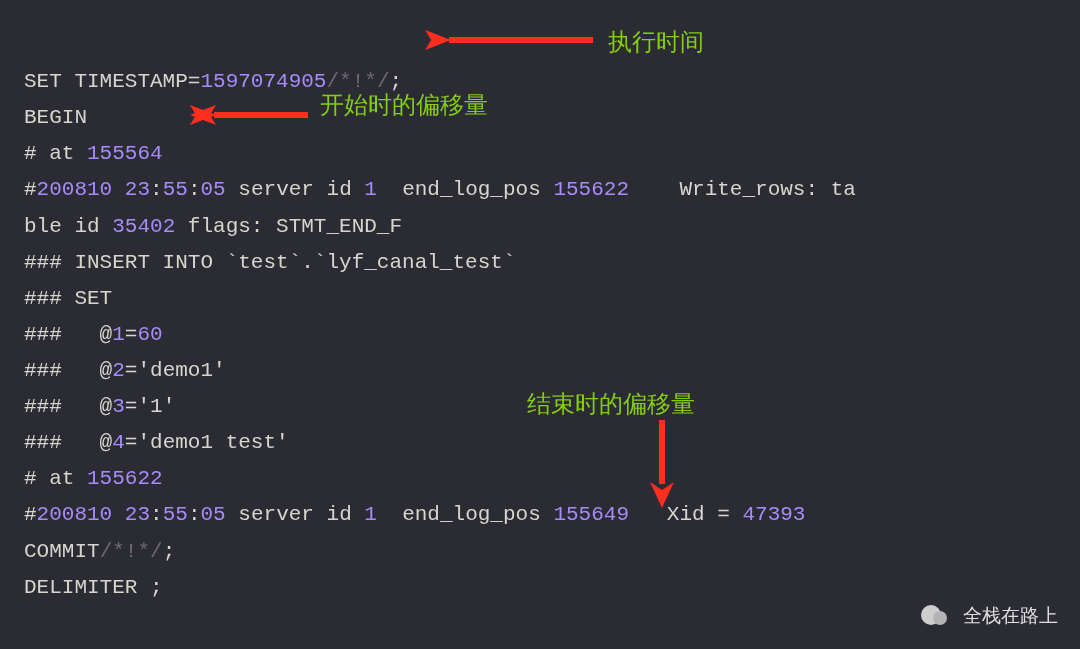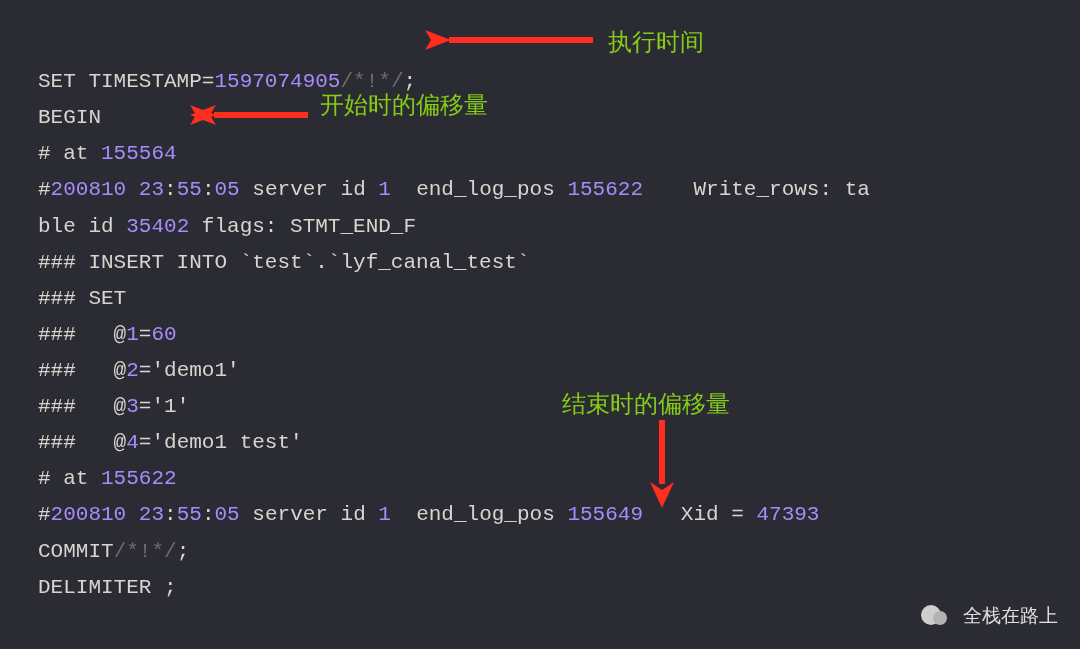--- a/index.html
+++ b/index.html
@@ -9,21 +9,21 @@
     background: #2b2b33;
     width: 1080px;
     height: 649px;
     font-family: "SF Mono", "Consolas", "Courier New", monospace;
     font-size: 21px;
     color: #d6d6d0;
     position: relative;
     overflow: hidden;
   }
   .code-area {
-    padding: 28px 38px;
+    padding: 28px 24px;
     line-height: 1.72;
     white-space: pre;
     position: relative;
   }
   .num  { color: #a78bfa; }   
   .cmt  { color: #6c6c6c; }
   .txt  { color: #d6d6cf; }
 
   .annotation {
     position: absolute;
@@ -98,21 +98,21 @@
 
 <div class="arrow" style="left:190px; top:105px;">
   <svg width="120" height="24" viewBox="0 0 120 24">
     <line x1="24" y1="10" x2="118" y2="10" stroke="#ff2e1f" stroke-width="6"></line>
     <polygon points="0,10 26,0 20,10 26,20" fill="#ff2e1f"></polygon>
     <polygon points="0,0 26,10 0,20 6,10" fill="#ff2e1f"></polygon>
   </svg>
 </div>
 <div class="annotation" style="left:320px; top:89px;">开始时的偏移量</div>
 
-<div class="annotation" style="left:562px; top:388px;">结束时的偏移量</div>
+<div class="annotation" style="left:527px; top:388px;">结束时的偏移量</div>
 <div class="arrow" style="left:648px; top:420px;">
   <svg width="28" height="88" viewBox="0 0 28 88">
     <line x1="14" y1="0" x2="14" y2="64" stroke="#ff2e1f" stroke-width="6"></line>
     <polygon points="14,88 2,62 14,70 26,62" fill="#ff2e1f"></polygon>
   </svg>
 </div>
 
 <div class="watermark">
   <span class="watermark-icon">
     <span class="bubble b1"></span>

